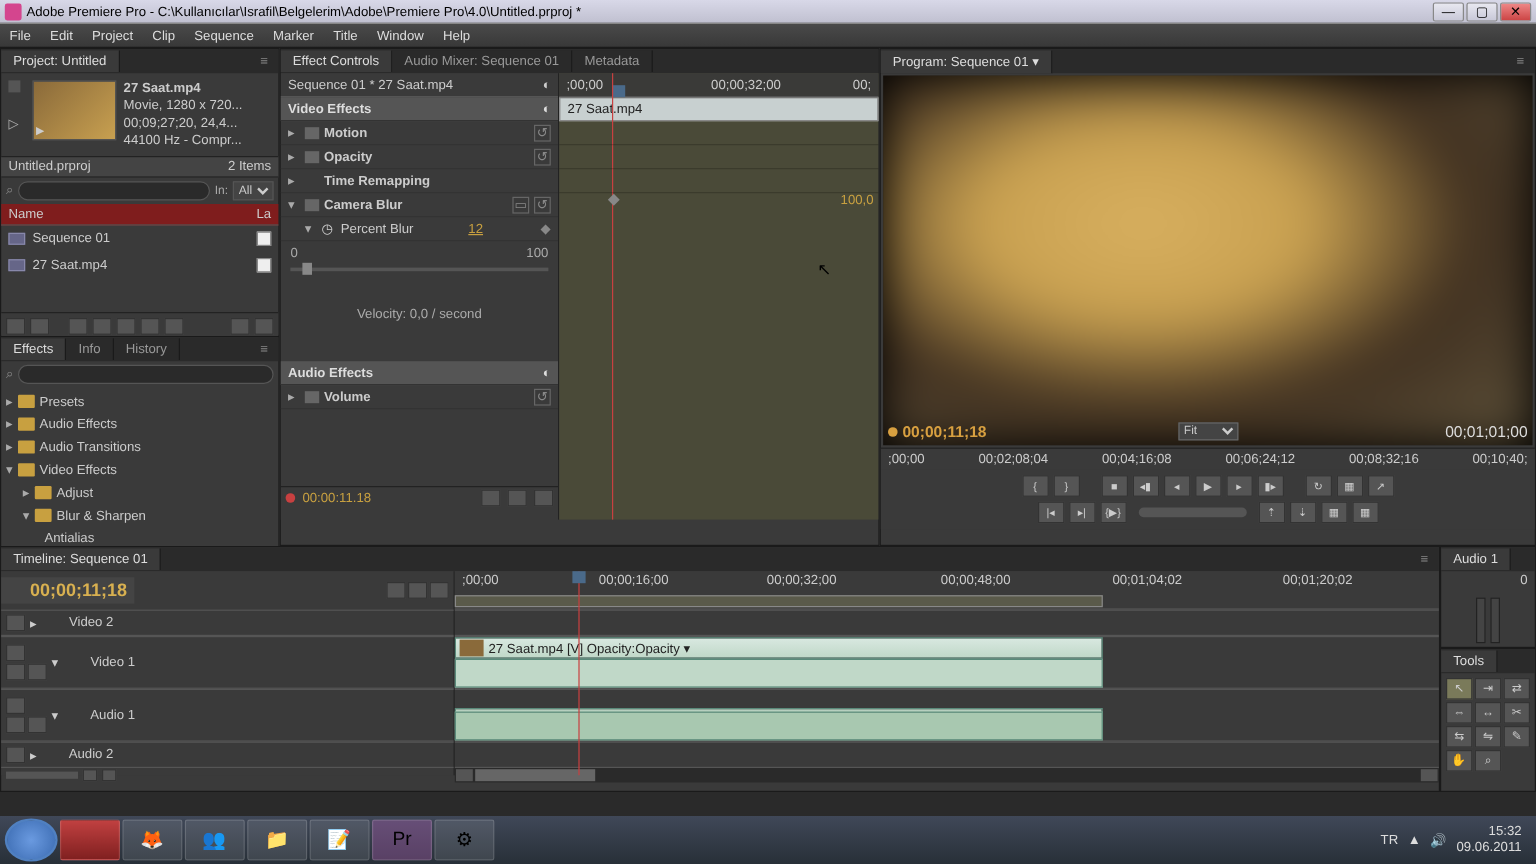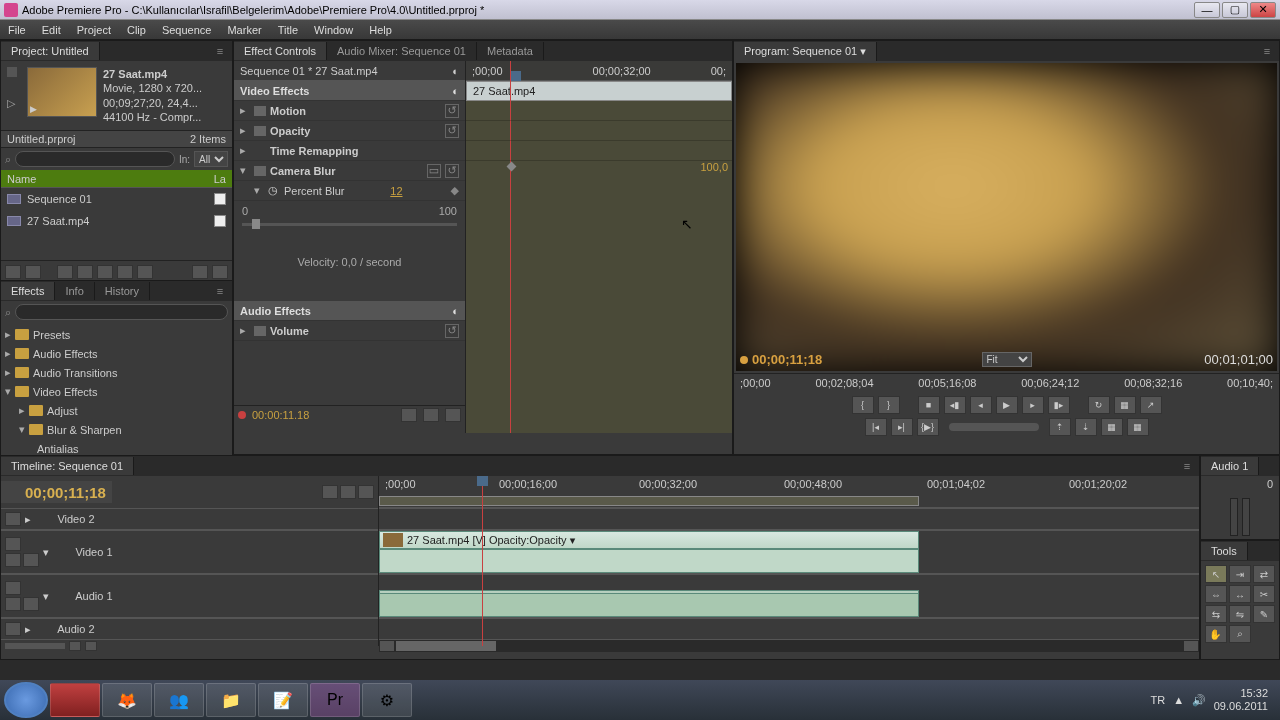--- a/index.html
+++ b/index.html
@@ -32,21 +32,21 @@
 .clip-preview { display: flex; padding: 6px; gap: 6px; }
 .clip-thumb { width: 70px; height: 50px; background: linear-gradient(135deg, #8a6a3a, #c8a050); border: 1px solid #555; position: relative; }
 .clip-thumb::after { content: '▶'; position: absolute; bottom: 2px; left: 2px; color: #ccc; font-size: 9px; }
 .clip-meta { color: #ccc; font-size: 10px; line-height: 1.3; }
 .clip-meta .name { font-weight: bold; font-size: 11px; }
 .proj-sep { height: 18px; background: #444; color: #ccc; display: flex; align-items: center; padding: 0 6px; justify-content: space-between; border-top: 1px solid #222; border-bottom: 1px solid #222; }
 .proj-filter { height: 22px; display: flex; align-items: center; padding: 0 4px; gap: 4px; }
 .proj-filter input { flex: 1; background: #2a2a2a; border: 1px solid #555; color: #ccc; height: 16px; padding: 0 4px; border-radius: 8px; }
 .proj-filter label { color: #aaa; font-size: 10px; }
 .proj-filter select { background: #444; color: #ccc; border: 1px solid #555; height: 16px; font-size: 10px; }
-.proj-header { height: 18px; background: #4d7c0f; color: #ccc; display: flex; align-items: center; padding: 0 6px; border-bottom: 1px solid #555; }
+.proj-header { height: 18px; background: #7f1d1d; color: #ccc; display: flex; align-items: center; padding: 0 6px; border-bottom: 1px solid #555; }
 .proj-header span:first-child { flex: 1; }
 .proj-item { height: 22px; display: flex; align-items: center; padding: 0 6px; color: #ccc; gap: 6px; cursor: pointer; }
 .proj-item .icon { width: 14px; height: 10px; background: #668; border: 1px solid #88a; }
 .proj-item .swatch { width: 12px; height: 12px; background: #eee; border: 1px solid #888; margin-left: auto; }
 .proj-toolbar { height: 22px; background: #3a3a3a; display: flex; align-items: center; padding: 0 4px; gap: 4px; border-top: 1px solid #222; }
 .mini-btn { width: 16px; height: 14px; background: #555; border: 1px solid #333; cursor: pointer; }
 
 .effects-panel { flex: 1; }
 .effects-tree { color: #ccc; padding: 2px 0; overflow: hidden; }
 .effects-search { height: 22px; display: flex; align-items: center; padding: 0 4px; }
@@ -423,21 +423,21 @@
       <div class="prog-rec">
               <div class="dot"></div>
               <span class="time">00;00;11;18</span>
             </div>
       <div class="prog-zoom"><select><option>Fit</option></select></div>
       <div class="prog-total">00;01;01;00</div>
     </div>
     <div class="prog-ruler">
       <span>;00;00</span>
       <span>00;02;08;04</span>
-      <span>00;05;16;08</span>
+      <span>00;04;16;08</span>
       <span>00;06;24;12</span>
       <span>00;08;32;16</span>
       <span>00;10;40;</span>
     </div>
     <div class="prog-controls">
       <div class="row">
         <div class="ctrl-btn">{</div>
         <div class="ctrl-btn">}</div>
         <div style="width:10px"></div>
         <div class="ctrl-btn">■</div>

